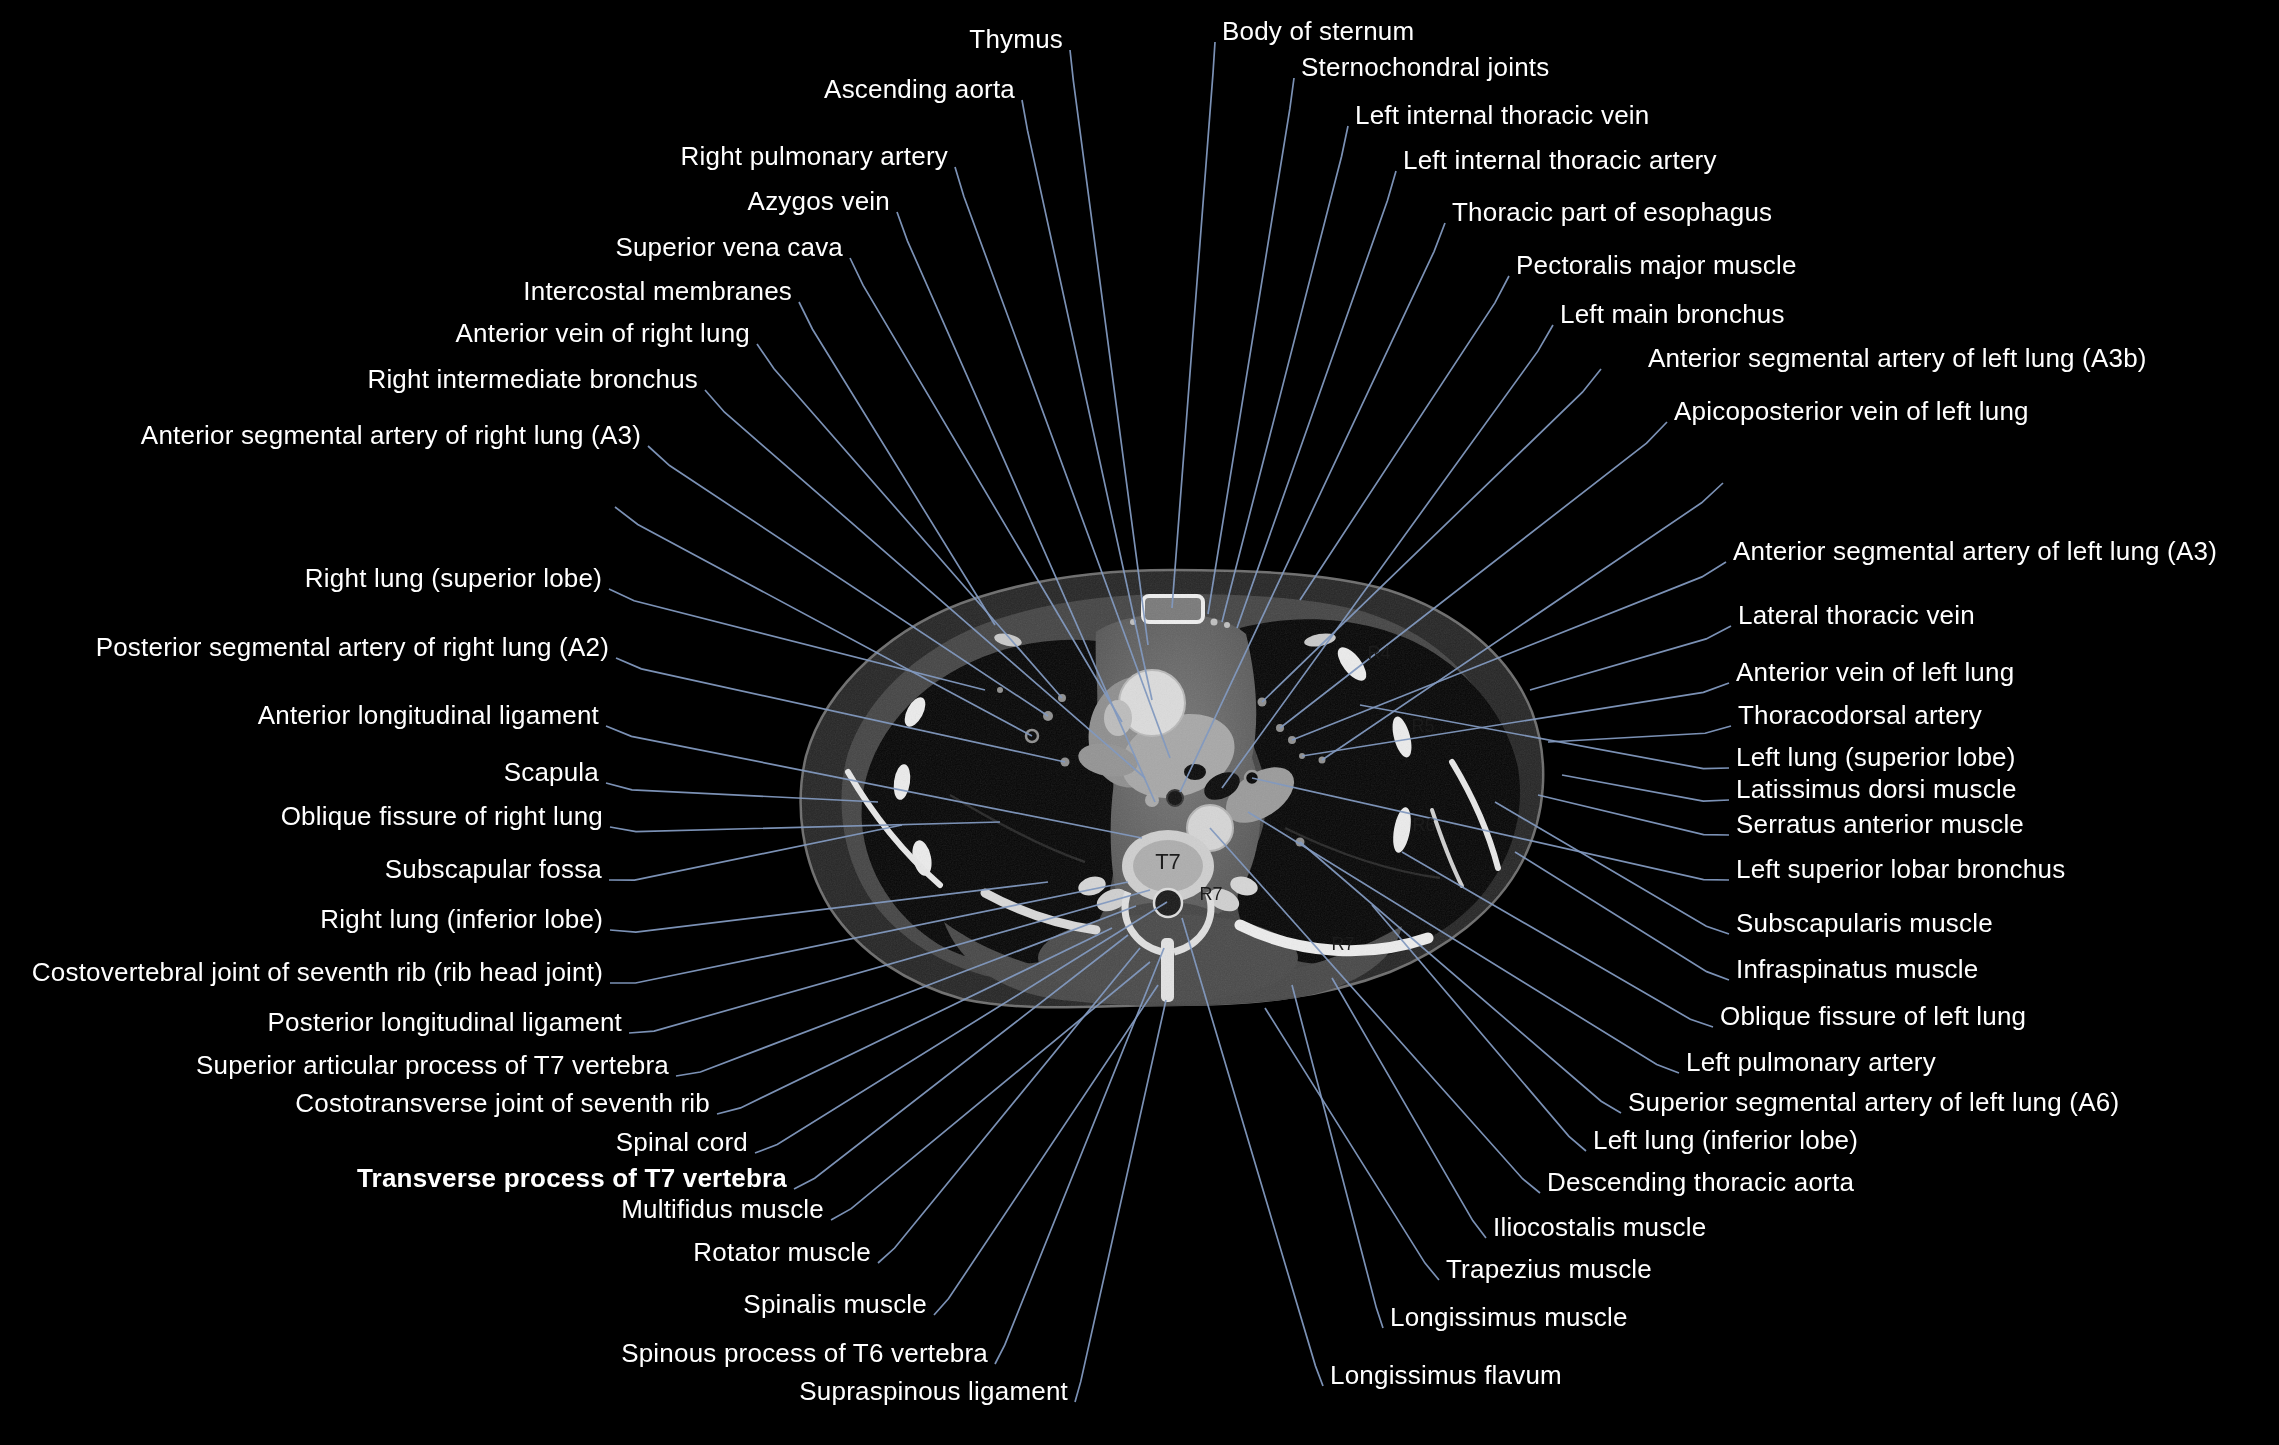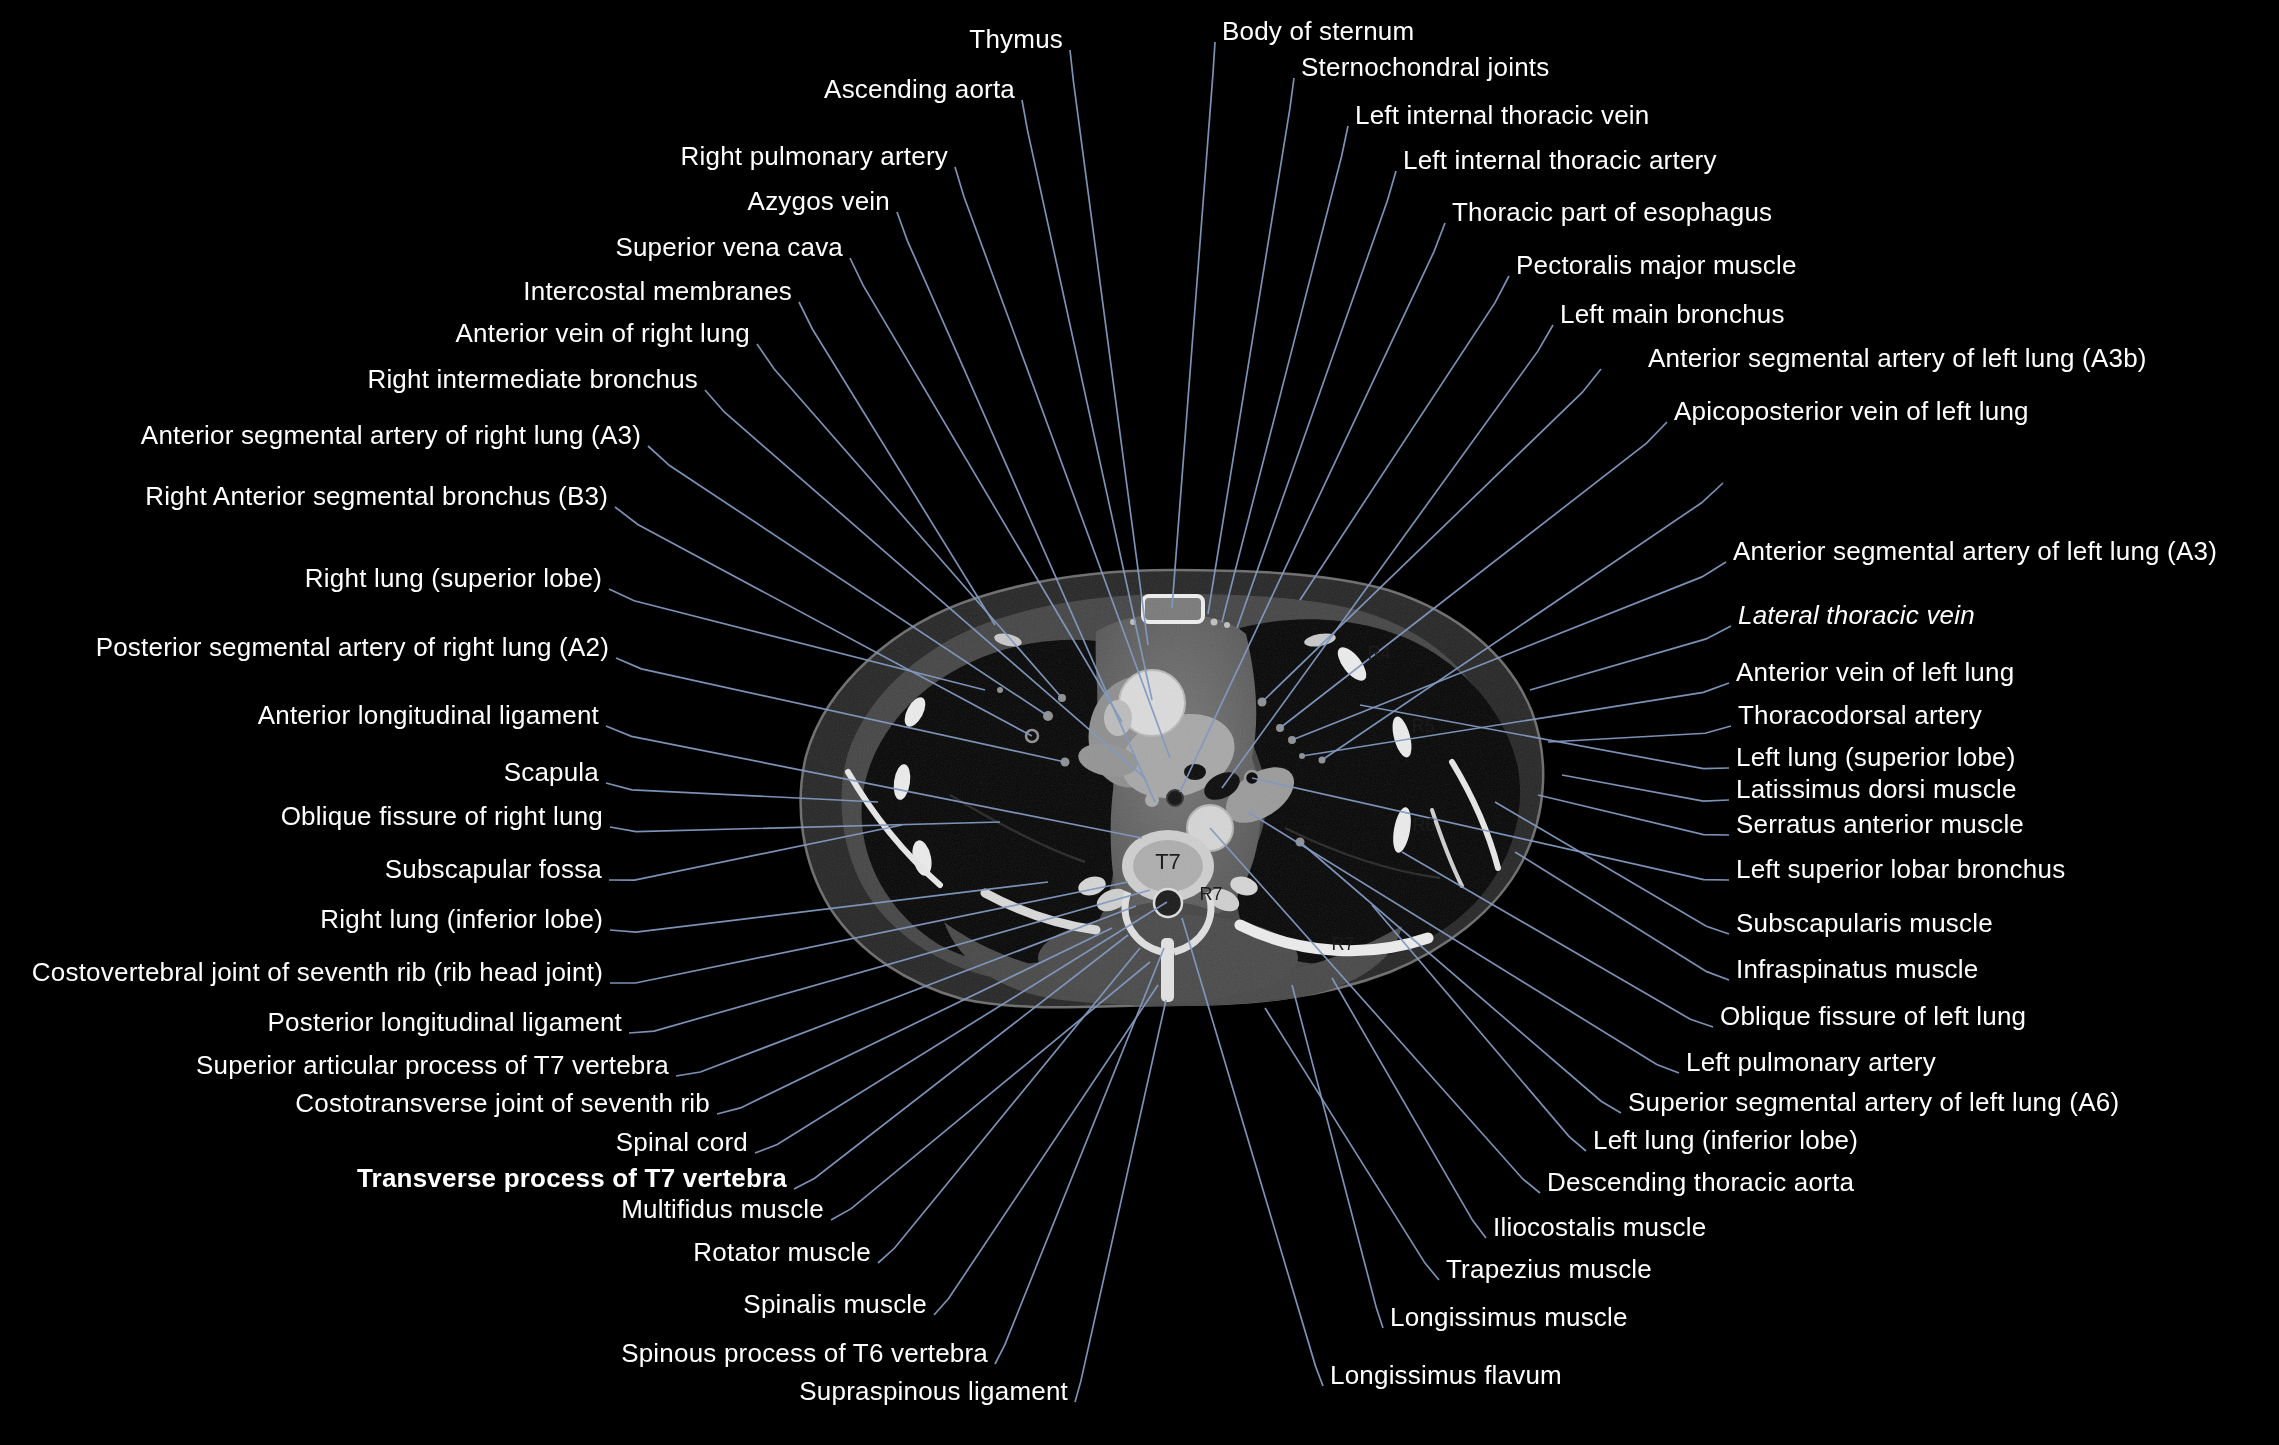--- a/index.html
+++ b/index.html
@@ -211,21 +211,20 @@
   <div id="labels-layer">
       <div class="label left" style="left: 1063px; top: 39px; color: rgb(255, 255, 255);">Thymus</div>
       <div class="label left" style="left: 1015px; top: 89px; color: rgb(255, 255, 255);">Ascending aorta</div>
       <div class="label left" style="left: 948px; top: 156px; color: rgb(255, 255, 255);">Right pulmonary artery</div>
       <div class="label left" style="left: 890px; top: 201px; color: rgb(255, 255, 255);">Azygos vein</div>
       <div class="label left" style="left: 843px; top: 247px; color: rgb(255, 255, 255);">Superior vena cava</div>
       <div class="label left" style="left: 792px; top: 291px; color: rgb(255, 255, 255);">Intercostal membranes</div>
       <div class="label left" style="left: 750px; top: 333px; color: rgb(255, 255, 255);">Anterior vein of right lung</div>
       <div class="label left" style="left: 698px; top: 379px; color: rgb(255, 255, 255);">Right intermediate bronchus</div>
       <div class="label left" style="left: 641px; top: 435px; color: rgb(255, 255, 255);">Anterior segmental artery of right lung (A3)</div>
-      <div class="label left" style="left: 608px; top: 496px; color: rgb(255, 255, 255);">Right Anterior segmental bronchus (B3)</div>
       <div class="label left" style="left: 602px; top: 578px; color: rgb(255, 255, 255);">Right lung (superior lobe)</div>
       <div class="label left" style="left: 609px; top: 647px; color: rgb(255, 255, 255);">Posterior segmental artery of right lung (A2)</div>
       <div class="label left" style="left: 599px; top: 715px; color: rgb(255, 255, 255);">Anterior longitudinal ligament</div>
       <div class="label left" style="left: 599px; top: 772px; color: rgb(255, 255, 255);">Scapula</div>
       <div class="label left" style="left: 603px; top: 816px; color: rgb(255, 255, 255);">Oblique fissure of right lung</div>
       <div class="label left" style="left: 602px; top: 869px; color: rgb(255, 255, 255);">Subscapular fossa</div>
       <div class="label left" style="left: 603px; top: 919px; color: rgb(255, 255, 255);">Right lung (inferior lobe)</div>
       <div class="label left" style="left: 603px; top: 972px; color: rgb(255, 255, 255);">Costovertebral joint of seventh rib (rib head joint)</div>
       <div class="label left" style="left: 622px; top: 1022px; color: rgb(255, 255, 255);">Posterior longitudinal ligament</div>
       <div class="label left" style="left: 669px; top: 1065px; color: rgb(255, 255, 255);">Superior articular process of T7 vertebra</div>
@@ -240,21 +239,21 @@
       <div class="label right" style="left: 1222px; top: 31px; color: rgb(255, 255, 255);">Body of sternum</div>
       <div class="label right" style="left: 1301px; top: 67px; color: rgb(255, 255, 255);">Sternochondral joints</div>
       <div class="label right" style="left: 1355px; top: 115px; color: rgb(255, 255, 255);">Left internal thoracic vein</div>
       <div class="label right" style="left: 1403px; top: 160px; color: rgb(255, 255, 255);">Left internal thoracic artery</div>
       <div class="label right" style="left: 1452px; top: 212px; color: rgb(255, 255, 255);">Thoracic part of esophagus</div>
       <div class="label right" style="left: 1516px; top: 265px; color: rgb(255, 255, 255);">Pectoralis major muscle</div>
       <div class="label right" style="left: 1560px; top: 314px; color: rgb(255, 255, 255);">Left main bronchus</div>
       <div class="label right" style="left: 1648px; top: 358px; color: rgb(255, 255, 255);">Anterior segmental artery of left lung (A3b)</div>
       <div class="label right" style="left: 1674px; top: 411px; color: rgb(255, 255, 255);">Apicoposterior vein of left lung</div>
       <div class="label right" style="left: 1733px; top: 551px; color: rgb(255, 255, 255);">Anterior segmental artery of left lung (A3)</div>
-      <div class="label right" style="left: 1738px; top: 615px; color: rgb(255, 255, 255); font-style: italic;">Lateral thoracic vein</div>
+      <div class="label right" style="left: 1738px; top: 615px; color: rgb(255, 255, 255);">Lateral thoracic vein</div>
       <div class="label right" style="left: 1736px; top: 672px; color: rgb(255, 255, 255);">Anterior vein of left lung</div>
       <div class="label right" style="left: 1738px; top: 715px; color: rgb(255, 255, 255);">Thoracodorsal artery</div>
       <div class="label right" style="left: 1736px; top: 757px; color: rgb(255, 255, 255);">Left lung (superior lobe)</div>
       <div class="label right" style="left: 1736px; top: 789px; color: rgb(255, 255, 255);">Latissimus dorsi muscle</div>
       <div class="label right" style="left: 1736px; top: 824px; color: rgb(255, 255, 255);">Serratus anterior muscle</div>
       <div class="label right" style="left: 1736px; top: 869px; color: rgb(255, 255, 255);">Left superior lobar bronchus</div>
       <div class="label right" style="left: 1736px; top: 923px; color: rgb(255, 255, 255);">Subscapularis muscle</div>
       <div class="label right" style="left: 1736px; top: 969px; color: rgb(255, 255, 255);">Infraspinatus muscle</div>
       <div class="label right" style="left: 1720px; top: 1016px; color: rgb(255, 255, 255);">Oblique fissure of left lung</div>
       <div class="label right" style="left: 1686px; top: 1062px; color: rgb(255, 255, 255);">Left pulmonary artery</div>

